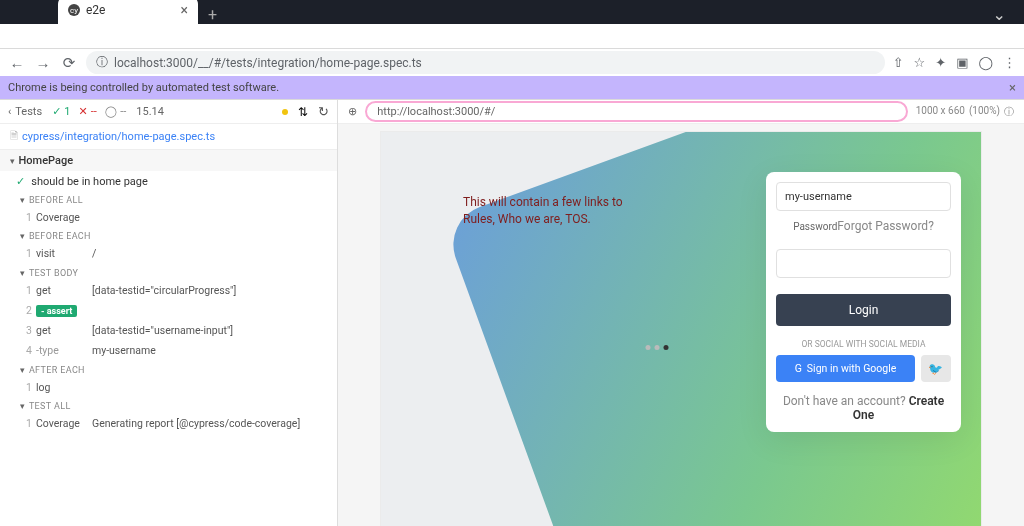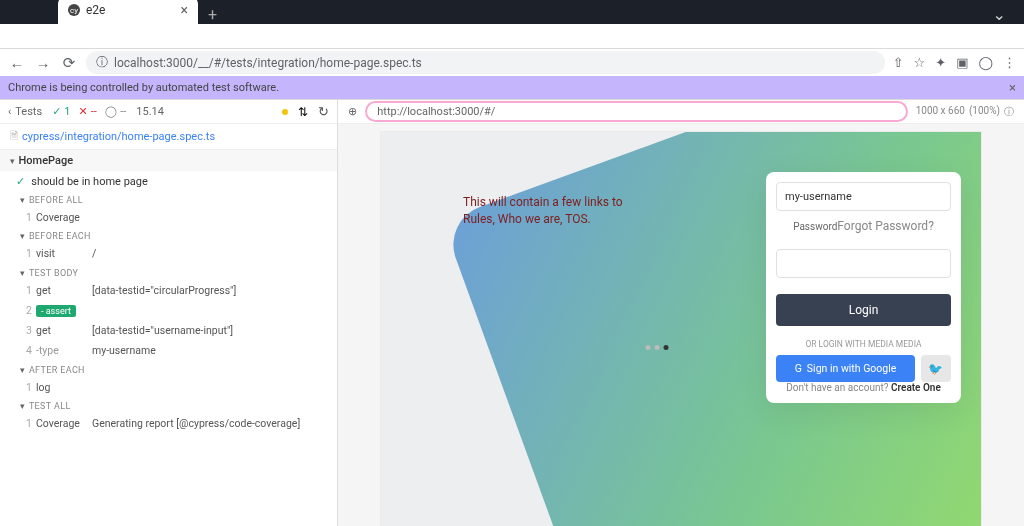--- a/index.html
+++ b/index.html
@@ -34,40 +34,40 @@
 .file-icon{color:#aaa;font-size:10px}
 .suite-row{padding:4px 10px;font-size:11px;color:#333;display:flex;align-items:center;gap:4px;background:#f7f7f7;font-weight:500}
 .caret{color:#666;font-size:9px}
 .test-row{padding:4px 16px;font-size:11px;color:#333;display:flex;align-items:center;gap:6px}
 .check{color:#1fa971;font-size:11px}
 .section-label{padding:3px 20px;font-size:9px;color:#888;letter-spacing:0.04em;display:flex;align-items:center;gap:4px}
 .cmd-row{display:flex;align-items:flex-start;padding:2px 20px;font-size:10.5px;font-family:Menlo,Monaco,monospace;line-height:1.55}
 .cmd-num{width:16px;color:#aaa;text-align:right;padding-right:4px}
 .cmd-name{width:56px;color:#555}
 .cmd-msg{flex:1;color:#555;word-break:break-word}
-.assert-badge{background:#1fa971;color:#fff;padding:1px 5px;border-radius:2px;font-size:9px;font-weight:normal}
+.assert-badge{background:#1fa971;color:#fff;padding:1px 5px;border-radius:2px;font-size:9px;font-weight:bold}
 .assert-text{color:#1fa971}
 .cmd-grey{color:#999}
 .right-panel{flex:1;display:flex;flex-direction:column;background:#f5f5f5}
 .url-bar{height:24px;background:#fff;display:flex;align-items:center;padding:0 10px;gap:8px;font-size:11px;color:#666;border-bottom:1px solid #eee}
 .url-input{flex:1;background:#fff;border:2px solid #f9a8d4;border-radius:12px;padding:2px 10px;font-size:11px;color:#666}
 .viewport-info{font-size:10px;color:#888;display:flex;gap:4px}
 .app-frame{flex:1;display:flex;justify-content:center;padding:8px 8px 0 8px;position:relative}
 .app-content{width:600px;height:396px;background:#eceef0;position:relative;overflow:hidden;box-shadow:0 0 0 1px rgba(0,0,0,0.04)}
 .gradient-bg{position:absolute;right:-100px;bottom:-140px;width:560px;height:560px;background:linear-gradient(135deg,#6ca0d8 0%,#7ac88f 50%,#a3e559 100%);transform:rotate(-20deg);border-radius:40px}
 .login-card{position:absolute;right:20px;top:40px;width:195px;background:#fff;border-radius:8px;padding:10px;box-shadow:0 8px 32px rgba(0,0,0,0.08)}
 .input-field{width:100%;border:1px solid #e0e0e0;border-radius:4px;padding:7px 8px;font-size:11px;margin-bottom:8px;color:#333}
 .pwd-row{display:flex;justify-content:center;align-items:center;font-size:10px;margin-bottom:16px;color:#666}
 .forgot{color:#888;font-size:12px}
 .login-btn{width:100%;background:#374151;color:#fff;border:none;border-radius:4px;padding:9px;font-size:12px;margin:8px 0;cursor:pointer}
 .social-divider{text-align:center;font-size:8.5px;color:#999;margin:5px 0;position:relative}
 .google-row{display:flex;gap:6px;margin-top:6px}
 .google-btn{flex:1;background:#3b82f6;color:#fff;border:none;border-radius:4px;padding:7px;font-size:10.5px;display:flex;align-items:center;justify-content:center;gap:5px;cursor:pointer}
 .twitter-btn{width:30px;background:#e7e7e7;border-radius:4px;display:flex;align-items:center;justify-content:center;font-size:12px;color:#666;cursor:pointer}
-.create-acc{text-align:center;font-size:10px;color:#888;}
+.create-acc{text-align:center;font-size:12px;color:#888;margin-top:12px}
 .create-acc b{color:#333;font-weight:600}
 .left-copy{position:absolute;left:82px;top:62px;font-size:12px;color:#7f1d1d;line-height:1.4;width:170px}
 .dots{position:absolute;left:46%;bottom:45%;transform:translateX(-50%);display:flex;gap:4px}
 .dot{width:5px;height:5px;border-radius:50%;background:#bbb}
 .dot.active{background:#333}
 </style>
 </head>
 <body>
 
 <div class="browser-chrome">
@@ -224,21 +224,21 @@
           <div class="dot active"></div>
         </div>
         <div class="login-card">
           <input class="input-field" value="my-username" style="">
           <div class="pwd-row">
             <span>Password</span>
             <span class="forgot">Forgot Password?</span>
           </div>
           <input class="input-field" type="password" style="">
           <button class="login-btn">Login</button>
-          <div class="social-divider">OR LOGIN WITH MEDIA MEDIA</div>
+          <div class="social-divider">OR SOCIAL WITH SOCIAL MEDIA</div>
           <div class="google-row">
             <button class="google-btn">
               <span>G</span>
               <span>Sign in with Google</span>
             </button>
             <div class="twitter-btn">
               <span>🐦</span>
             </div>
           </div>
           <div class="create-acc">

